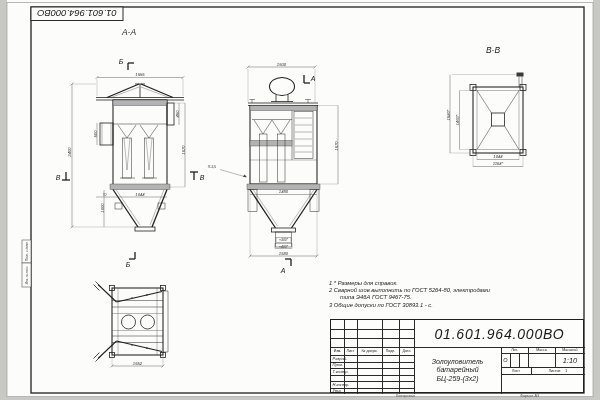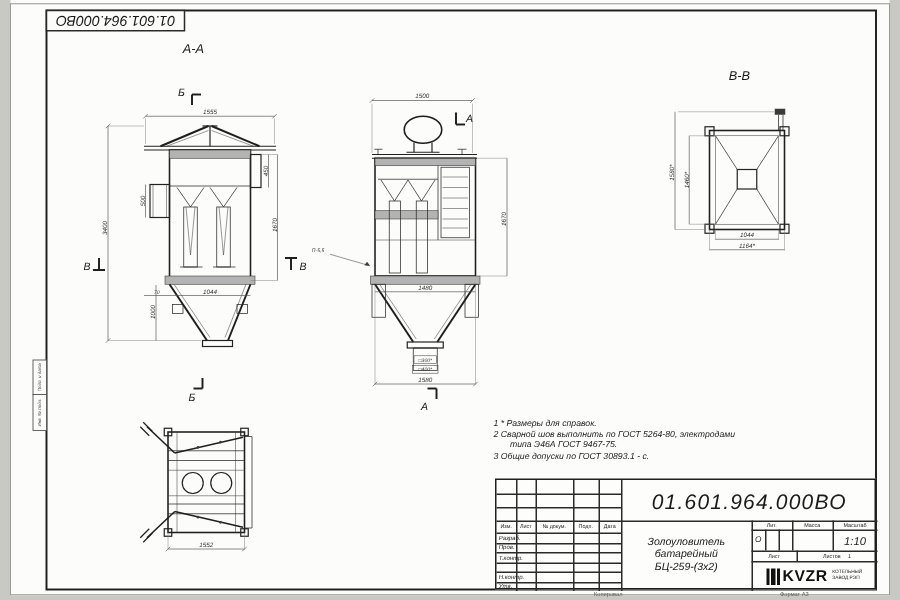--- a/index.html
+++ b/index.html
@@ -360,26 +360,16 @@
   <div class="tt" style="left:197px;top:27px;width:27px;height:6px">Масса</div>
   <div class="tt" style="left:224px;top:27px;width:30px;height:6px">Масштаб</div>
   <div class="tt tti" style="left:170px;top:33px;width:9px;height:14px;font-size:5.5px">О</div>
   <div class="tt tti" style="left:224px;top:33px;width:30px;height:14px;font-size:7.5px">1:10</div>
   <div class="tt" style="left:170px;top:47px;width:30px;height:7px">Лист</div>
   <div class="tt" style="left:200px;top:47px;width:54px;height:7px;gap:5px">
     <span>Листов</span>
     <span>1</span>
   </div>
 
-  <div id="tb-logo">
-    <span class="bar"></span>
-    <span class="bar"></span>
-    <span class="bar"></span>
-    <span id="logo-word">KVZR</span>
-    <span id="logo-company">
-      <div>КОТЕЛЬНЫЙ</div>
-      <div>ЗАВОД РЭП</div>
-    </span>
-  </div>
 </div>
 
 <div class="footer" style="left:396px">Копировал</div>
 <div class="footer" style="left:520px">Формат А3</div>
 
 </body></html>

